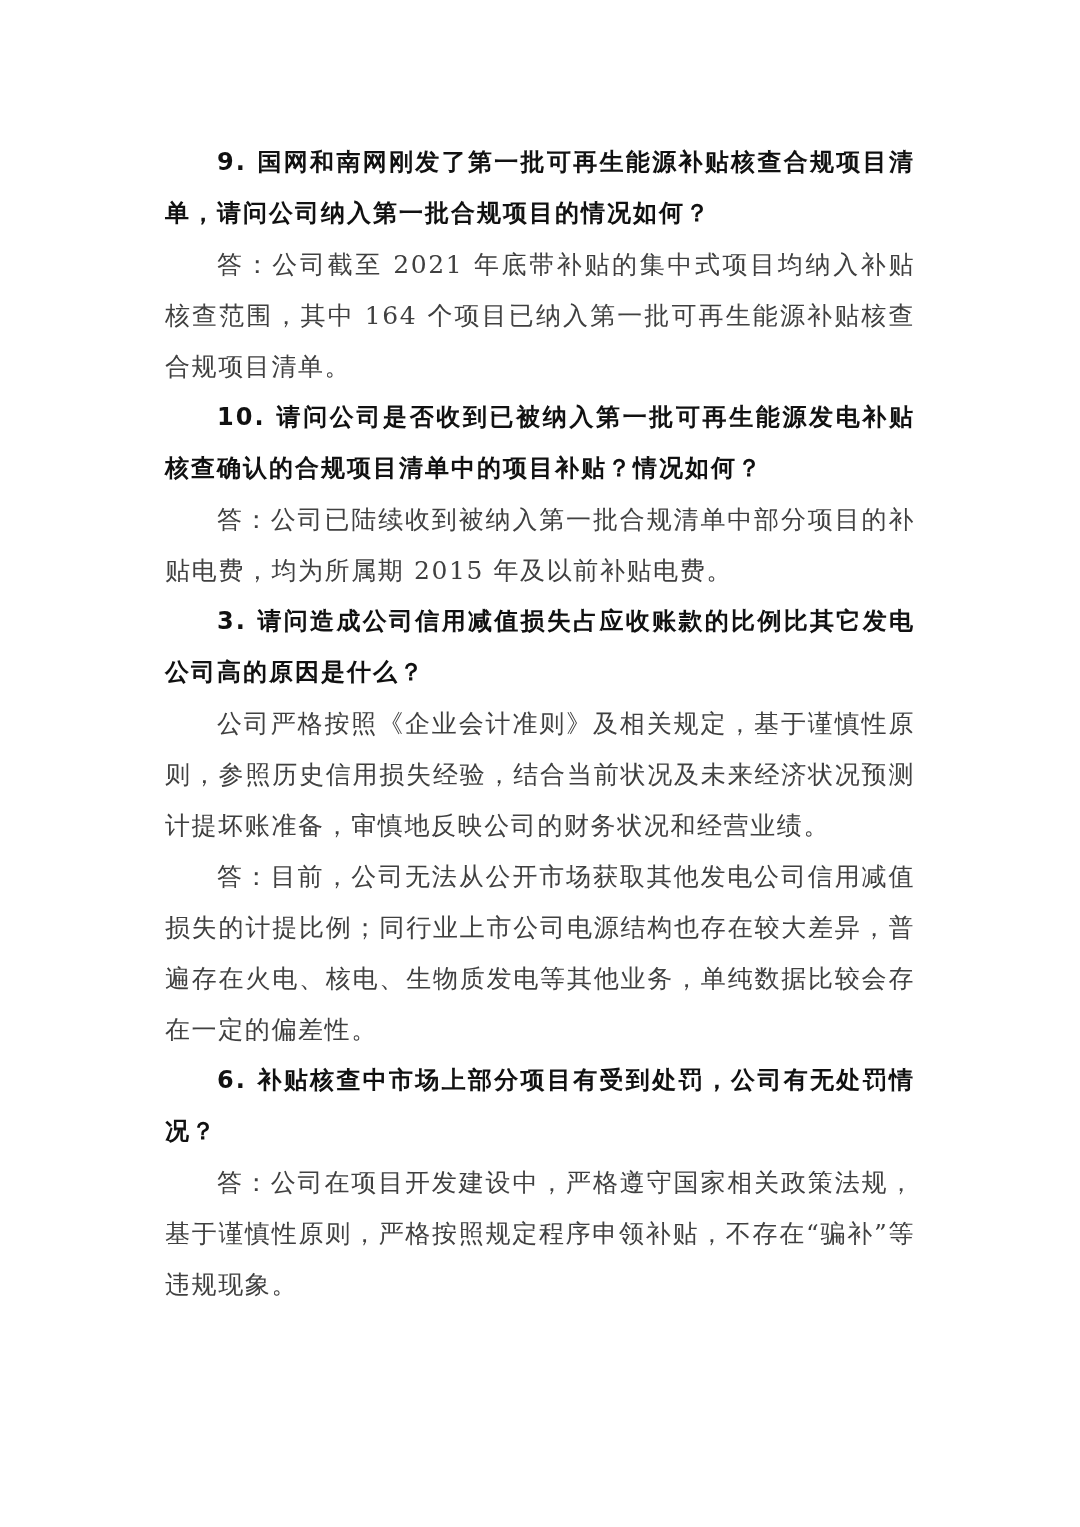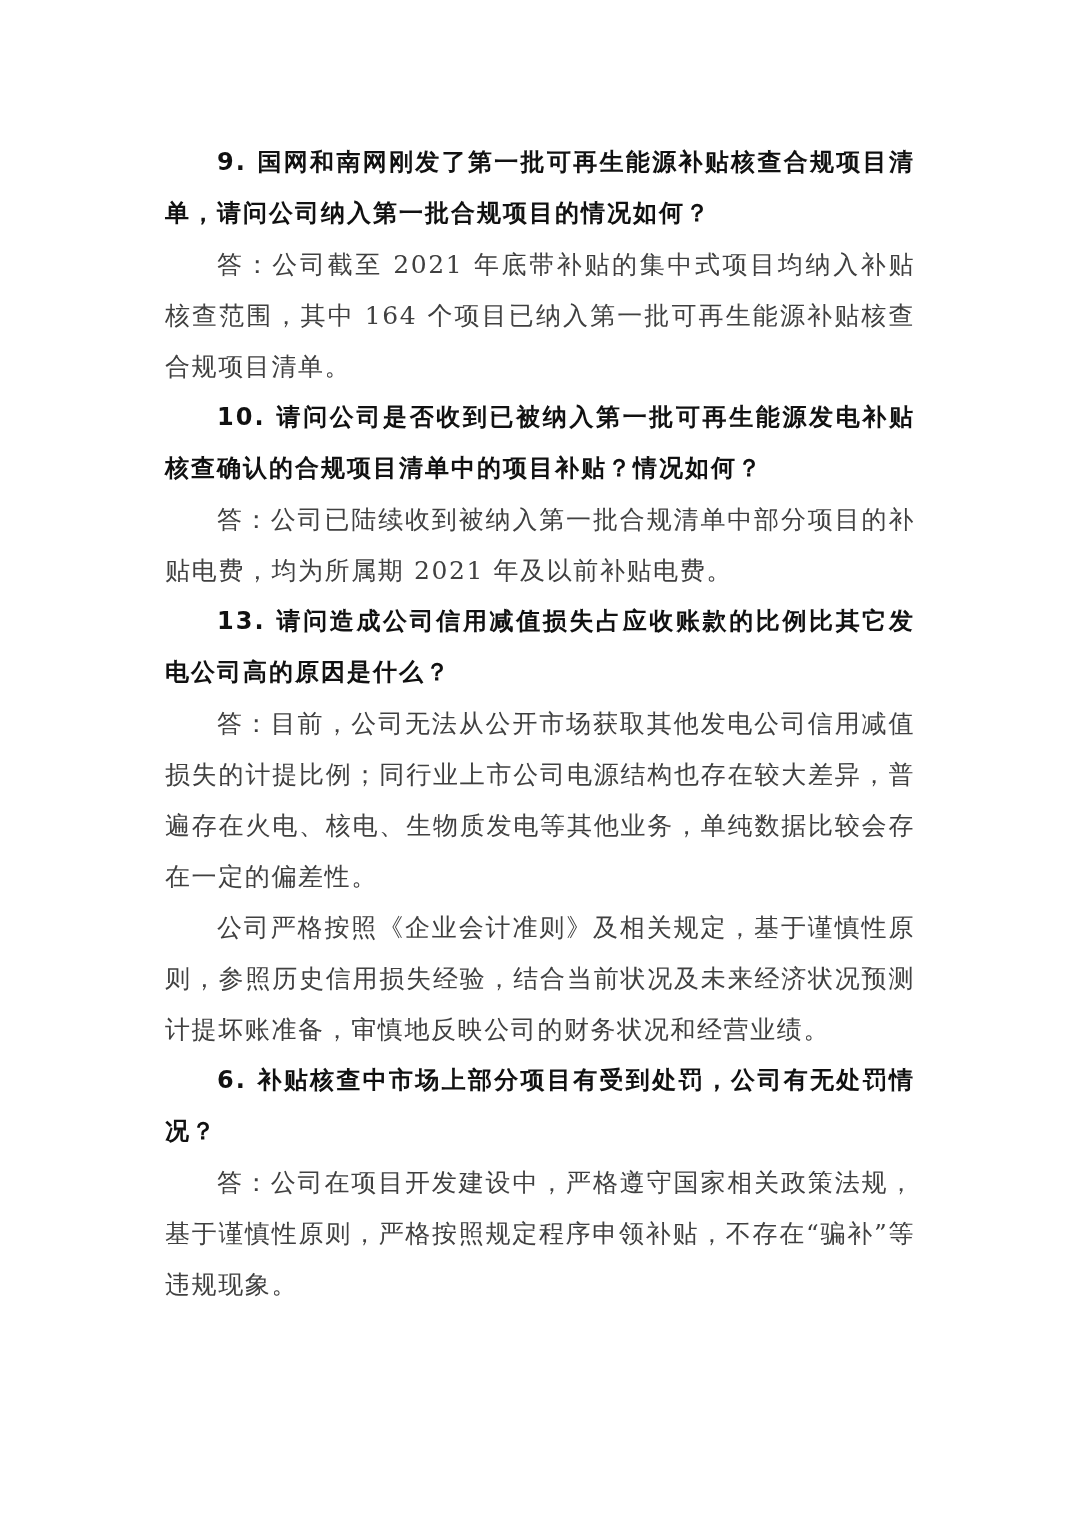--- a/index.html
+++ b/index.html
@@ -46,27 +46,27 @@
 
 <div class="page">
 
   <section>
     <p class="para question">9. 国网和南网刚发了第一批可再生能源补贴核查合规项目清单，请问公司纳入第一批合规项目的情况如何？</p>
     <p class="para answer">答：公司截至 2021 年底带补贴的集中式项目均纳入补贴核查范围，其中 164 个项目已纳入第一批可再生能源补贴核查合规项目清单。</p>
   </section>
 
   <section>
     <p class="para question">10. 请问公司是否收到已被纳入第一批可再生能源发电补贴核查确认的合规项目清单中的项目补贴？情况如何？</p>
-    <p class="para answer">答：公司已陆续收到被纳入第一批合规清单中部分项目的补贴电费，均为所属期 2021 年及以前补贴电费。</p>
+    <p class="para answer">答：公司已陆续收到被纳入第一批合规清单中部分项目的补贴电费，均为所属期 2015 年及以前补贴电费。</p>
   </section>
 
   <section>
-    <p class="para question">13. 请问造成公司信用减值损失占应收账款的比例比其它发电公司高的原因是什么？</p>
+    <p class="para question">3. 请问造成公司信用减值损失占应收账款的比例比其它发电公司高的原因是什么？</p>
+    <p class="para answer">公司严格按照《企业会计准则》及相关规定，基于谨慎性原则，参照历史信用损失经验，结合当前状况及未来经济状况预测计提坏账准备，审慎地反映公司的财务状况和经营业绩。</p>
     <p class="para answer">答：目前，公司无法从公开市场获取其他发电公司信用减值损失的计提比例；同行业上市公司电源结构也存在较大差异，普遍存在火电、核电、生物质发电等其他业务，单纯数据比较会存在一定的偏差性。</p>
-    <p class="para answer">公司严格按照《企业会计准则》及相关规定，基于谨慎性原则，参照历史信用损失经验，结合当前状况及未来经济状况预测计提坏账准备，审慎地反映公司的财务状况和经营业绩。</p>
   </section>
 
   <section>
     <p class="para question">6. 补贴核查中市场上部分项目有受到处罚，公司有无处罚情况？</p>
     <p class="para answer">答：公司在项目开发建设中，严格遵守国家相关政策法规，基于谨慎性原则，严格按照规定程序申领补贴，不存在“骗补”等违规现象。</p>
   </section>
 
 </div>
 
 </body></html>

